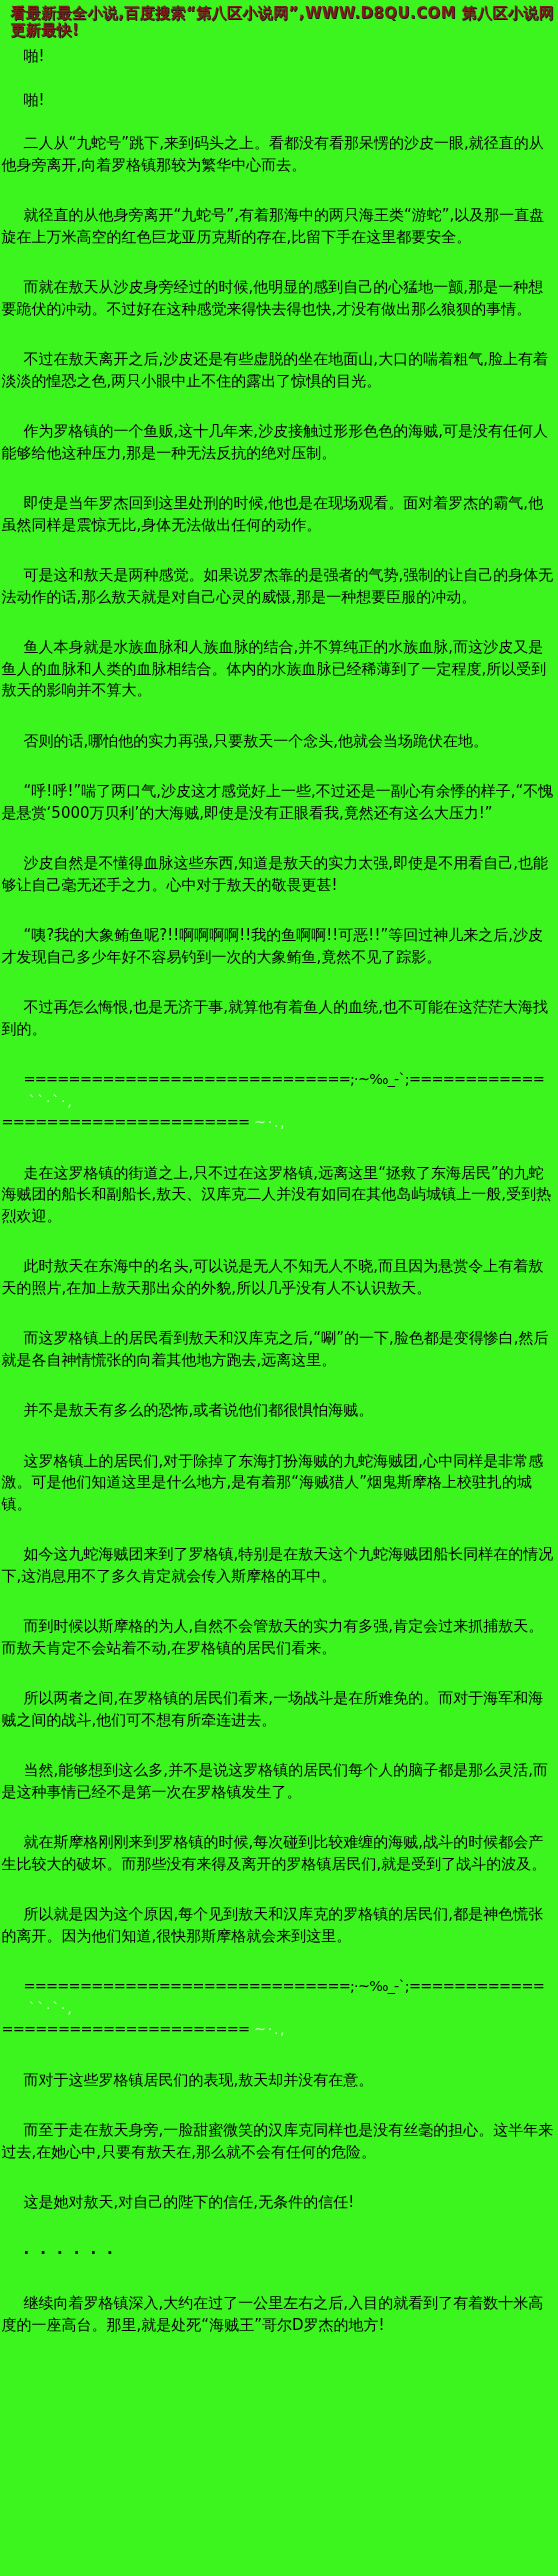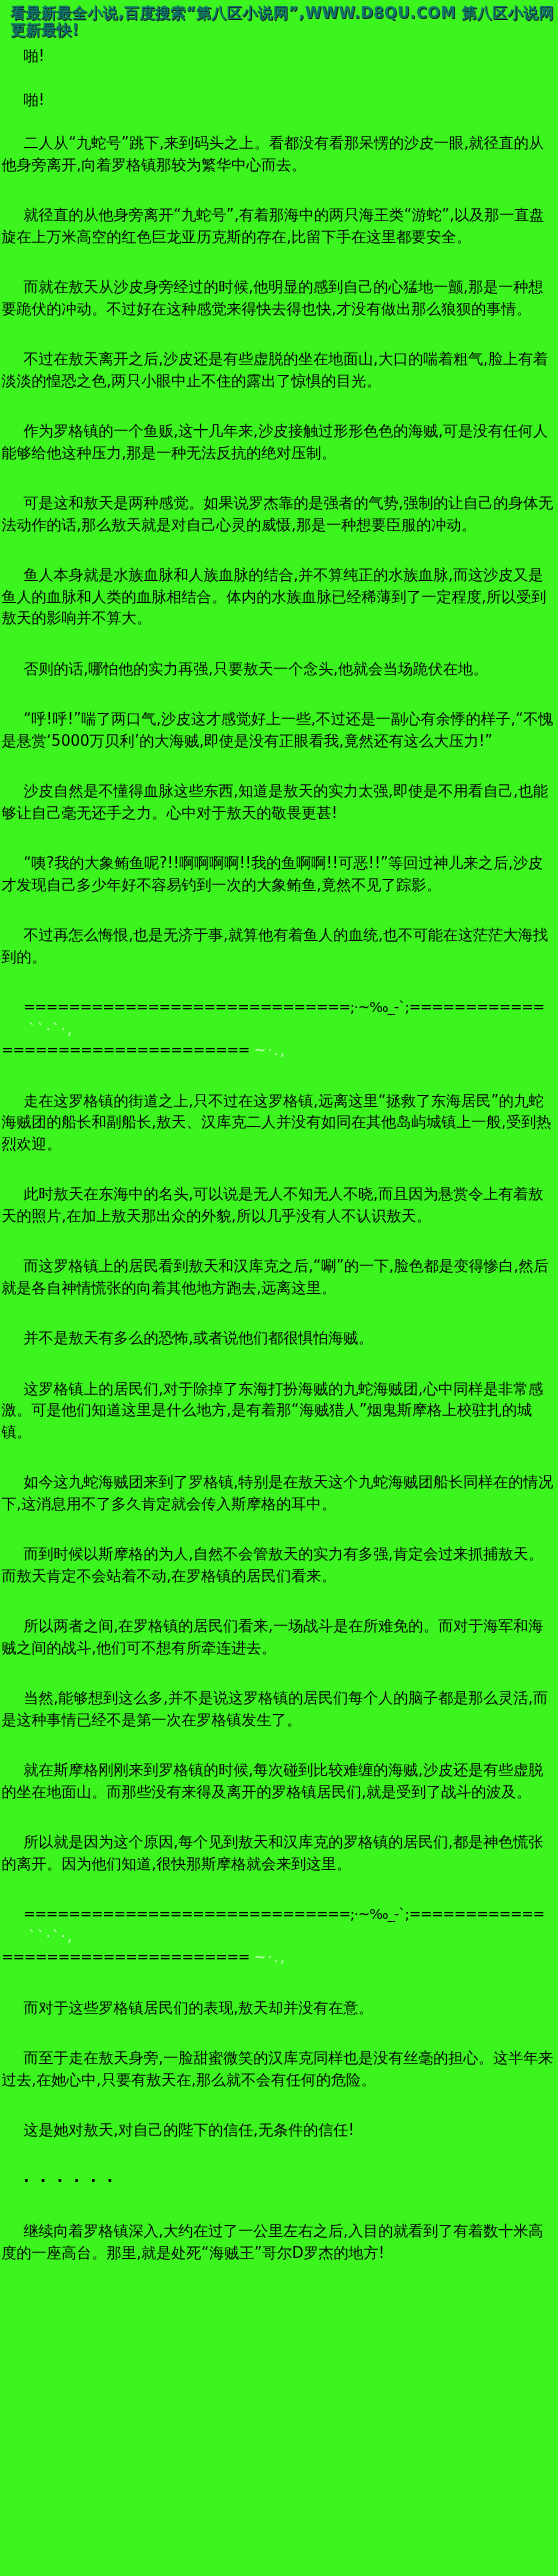--- a/index.html
+++ b/index.html
@@ -10,21 +10,21 @@
   body {
     width: 558px;
     min-height: 2576px;
     font-family: "DejaVu Sans", sans-serif;
     color: #000;
     font-size: 15px;
     box-sizing: border-box;
     padding: 4.8px 2.4px 8px 1.6px;
   }
   .banner {
-    color: #0f766e;
+    color: #7f1d1d;
     font-weight: bold;
     font-size: 15px;
     line-height: 17.5px;
     text-shadow: 0.8px 0.8px 0 #1a1a1a;
     padding-left: 8.8px;
     letter-spacing: 0.4px;
   }
   .banner.top { margin-bottom: 6.4px; }
   .content { }
   p.para {
@@ -59,41 +59,42 @@
 <div class="banner top">看最新最全小说,百度搜索“第八区小说网”,WWW.D8QU.COM 第八区小说网更新最快!</div>
 
 <div class="content">
     <p class="para slam">啪!</p>
     <p class="para slam">啪!</p>
     <p class="para body">二人从“九蛇号”跳下,来到码头之上。看都没有看那呆愣的沙皮一眼,就径直的从他身旁离开,向着罗格镇那较为繁华中心而去。</p>
     <p class="para body">就径直的从他身旁离开“九蛇号”,有着那海中的两只海王类“游蛇”,以及那一直盘旋在上万米高空的红色巨龙亚历克斯的存在,比留下手在这里都要安全。</p>
     <p class="para body">而就在敖天从沙皮身旁经过的时候,他明显的感到自己的心猛地一颤,那是一种想要跪伏的冲动。不过好在这种感觉来得快去得也快,才没有做出那么狼狈的事情。</p>
     <p class="para body">不过在敖天离开之后,沙皮还是有些虚脱的坐在地面山,大口的喘着粗气,脸上有着淡淡的惶恐之色,两只小眼中止不住的露出了惊惧的目光。</p>
     <p class="para body">作为罗格镇的一个鱼贩,这十几年来,沙皮接触过形形色色的海贼,可是没有任何人能够给他这种压力,那是一种无法反抗的绝对压制。</p>
+    <p class="para body">即使是当年罗杰回到这里处刑的时候,他也是在现场观看。面对着罗杰的霸气,他虽然同样是震惊无比,身体无法做出任何的动作。</p>
     <p class="para body">可是这和敖天是两种感觉。如果说罗杰靠的是强者的气势,强制的让自己的身体无法动作的话,那么敖天就是对自己心灵的威慑,那是一种想要臣服的冲动。</p>
     <p class="para body">鱼人本身就是水族血脉和人族血脉的结合,并不算纯正的水族血脉,而这沙皮又是鱼人的血脉和人类的血脉相结合。体内的水族血脉已经稀薄到了一定程度,所以受到敖天的影响并不算大。</p>
     <p class="para body">否则的话,哪怕他的实力再强,只要敖天一个念头,他就会当场跪伏在地。</p>
     <p class="para body">“呼!呼!”喘了两口气,沙皮这才感觉好上一些,不过还是一副心有余悸的样子,“不愧是悬赏‘5000万贝利’的大海贼,即使是没有正眼看我,竟然还有这么大压力!”</p>
     <p class="para body">沙皮自然是不懂得血脉这些东西,知道是敖天的实力太强,即使是不用看自己,也能够让自己毫无还手之力。心中对于敖天的敬畏更甚!</p>
     <p class="para body">“咦?我的大象鲔鱼呢?!!啊啊啊啊!!我的鱼啊啊!!可恶!!”等回过神儿来之后,沙皮才发现自己多少年好不容易钓到一次的大象鲔鱼,竟然不见了踪影。</p>
     <p class="para body">不过再怎么悔恨,也是无济于事,就算他有着鱼人的血统,也不可能在这茫茫大海找到的。</p>
     <p class="para separator">
       <span class="sep-line indent"><span>=============================;·~‰_-`;============</span><span class="faint">``·`·,</span></span>
       <span class="sep-line "><span>======================</span><span class="faint">~·.,</span></span>
     </p>
     <p class="para body">走在这罗格镇的街道之上,只不过在这罗格镇,远离这里“拯救了东海居民”的九蛇海贼团的船长和副船长,敖天、汉库克二人并没有如同在其他岛屿城镇上一般,受到热烈欢迎。</p>
     <p class="para body">此时敖天在东海中的名头,可以说是无人不知无人不晓,而且因为悬赏令上有着敖天的照片,在加上敖天那出众的外貌,所以几乎没有人不认识敖天。</p>
     <p class="para body">而这罗格镇上的居民看到敖天和汉库克之后,“唰”的一下,脸色都是变得惨白,然后就是各自神情慌张的向着其他地方跑去,远离这里。</p>
     <p class="para body">并不是敖天有多么的恐怖,或者说他们都很惧怕海贼。</p>
     <p class="para body">这罗格镇上的居民们,对于除掉了东海打扮海贼的九蛇海贼团,心中同样是非常感激。可是他们知道这里是什么地方,是有着那“海贼猎人”烟鬼斯摩格上校驻扎的城镇。</p>
     <p class="para body">如今这九蛇海贼团来到了罗格镇,特别是在敖天这个九蛇海贼团船长同样在的情况下,这消息用不了多久肯定就会传入斯摩格的耳中。</p>
     <p class="para body">而到时候以斯摩格的为人,自然不会管敖天的实力有多强,肯定会过来抓捕敖天。而敖天肯定不会站着不动,在罗格镇的居民们看来。</p>
     <p class="para body">所以两者之间,在罗格镇的居民们看来,一场战斗是在所难免的。而对于海军和海贼之间的战斗,他们可不想有所牵连进去。</p>
     <p class="para body">当然,能够想到这么多,并不是说这罗格镇的居民们每个人的脑子都是那么灵活,而是这种事情已经不是第一次在罗格镇发生了。</p>
-    <p class="para body">就在斯摩格刚刚来到罗格镇的时候,每次碰到比较难缠的海贼,沙皮还是有些虚脱的坐在地面山。而那些没有来得及离开的罗格镇居民们,就是受到了战斗的波及。</p>
+    <p class="para body">就在斯摩格刚刚来到罗格镇的时候,每次碰到比较难缠的海贼,战斗的时候都会产生比较大的破坏。而那些没有来得及离开的罗格镇居民们,就是受到了战斗的波及。</p>
     <p class="para body">所以就是因为这个原因,每个见到敖天和汉库克的罗格镇的居民们,都是神色慌张的离开。因为他们知道,很快那斯摩格就会来到这里。</p>
     <p class="para separator">
       <span class="sep-line indent"><span>=============================;·~‰_-`;============</span><span class="faint">``·`·,</span></span>
       <span class="sep-line "><span>======================</span><span class="faint">~·.,</span></span>
     </p>
     <p class="para body">而对于这些罗格镇居民们的表现,敖天却并没有在意。</p>
     <p class="para body">而至于走在敖天身旁,一脸甜蜜微笑的汉库克同样也是没有丝毫的担心。这半年来过去,在她心中,只要有敖天在,那么就不会有任何的危险。</p>
     <p class="para body">这是她对敖天,对自己的陛下的信任,无条件的信任!</p>
     <p class="para dots">······</p>
     <p class="para body">继续向着罗格镇深入,大约在过了一公里左右之后,入目的就看到了有着数十米高度的一座高台。那里,就是处死“海贼王”哥尔D罗杰的地方!</p>

